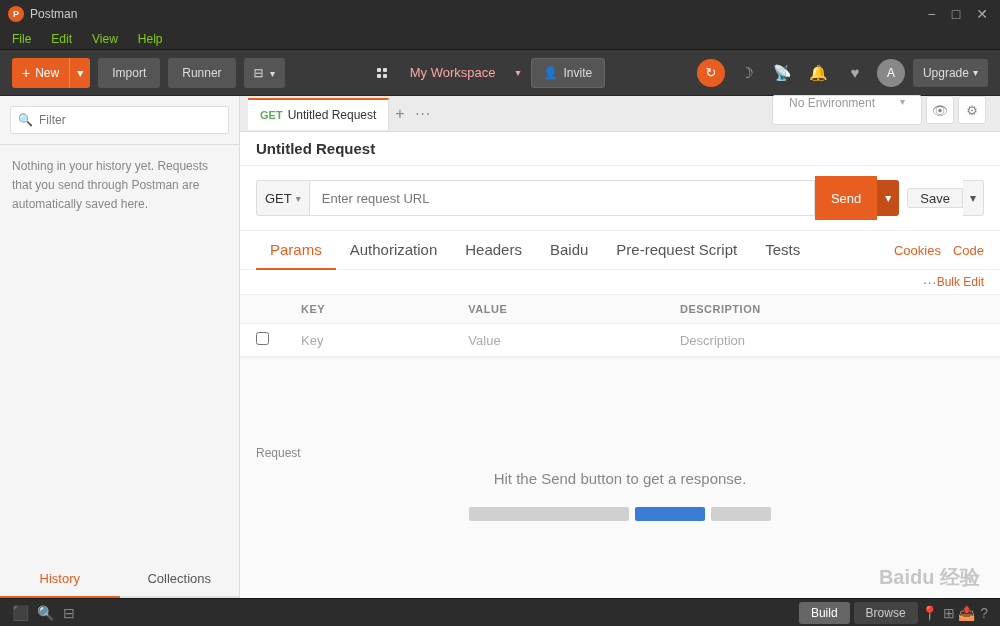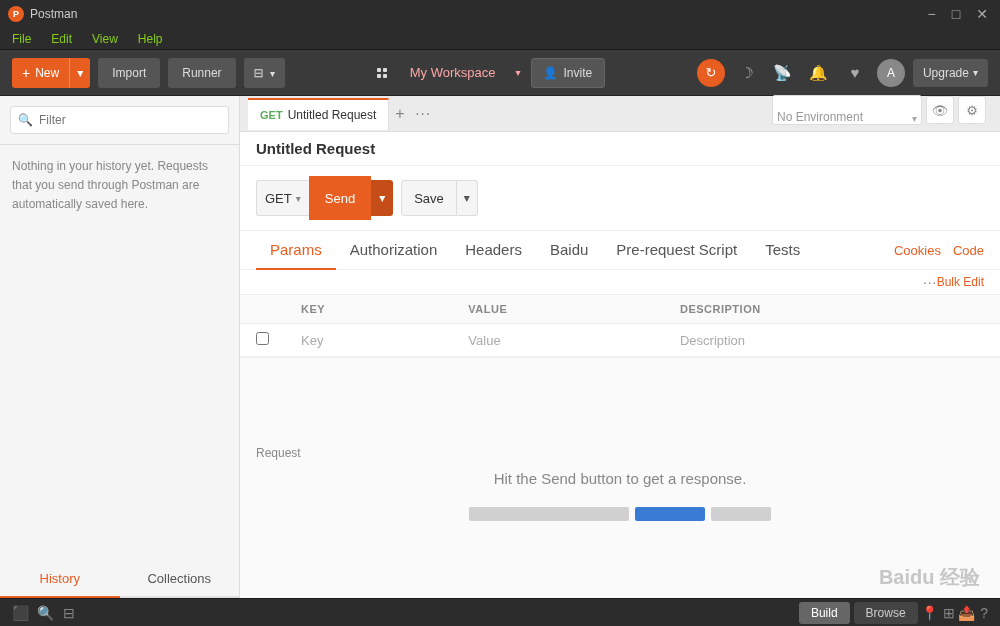--- a/index.html
+++ b/index.html
@@ -60,21 +60,21 @@
     
     #req-header { padding: 8px 16px; border-bottom: 1px solid #eee; }
     #req-header h2 { font-size: 15px; font-weight: 600; color: #333; }
 
     
     #url-bar { display: flex; align-items: center; padding: 10px 16px; gap: 0; border-bottom: 1px solid #eee; }
     .method-select { background: #f5f5f5; border: 1px solid #ddd; border-right: none; border-radius: 3px 0 0 3px; height: 36px; padding: 0 8px; font-size: 13px; cursor: pointer; display: flex; align-items: center; gap: 4px; color: #333; font-weight: 500; }
     .url-input { flex: 1; height: 36px; border: 1px solid #ddd; border-radius: 0; padding: 0 12px; font-size: 13px; color: #999; outline: none; }
     .send-btn { background: #e85d20; color: white; border: none; height: 44px; padding: 0 16px; font-size: 13px; font-weight: 500; cursor: pointer; border-radius: 0; }
     .send-arrow { background: #c44d18; color: white; border: none; height: 36px; padding: 0 8px; font-size: 12px; cursor: pointer; border-radius: 0 3px 3px 0; }
-    .save-btn { background: #f5f5f5; color: #333; border: 1px solid #ddd; height: 36px; padding: 0 12px; font-size: 13px; cursor: pointer; border-radius: 3px 0 0 3px; margin-left: 8px; }
+    .save-btn { background: #f5f5f5; color: #333; border: 1px solid #ddd; height: 20px; padding: 0 12px; font-size: 13px; cursor: pointer; border-radius: 3px 0 0 3px; margin-left: 8px; }
     .save-arrow { background: #f5f5f5; color: #555; border: 1px solid #ddd; border-left: none; height: 36px; padding: 0 7px; font-size: 12px; cursor: pointer; border-radius: 0 3px 3px 0; }
 
     
     #req-subtabs { display: flex; align-items: center; padding: 0 16px; border-bottom: 1px solid #eee; background: white; }
     .sub-tab { padding: 10px 14px; font-size: 15px; cursor: pointer; color: #555; border-bottom: 2px solid transparent; margin-bottom: -1px; }
     .sub-tab.active { color: #e85d20; border-bottom: 2px solid #e85d20; }
     .sub-tab-right { margin-left: auto; display: flex; gap: 12px; }
     .link-btn { background: none; border: none; color: #e85d20; font-size: 13px; cursor: pointer; padding: 10px 0; }
 
     
@@ -102,21 +102,21 @@
     .status-tab { background: #444; color: #ccc; border: none; border-radius: 3px; height: 22px; padding: 0 12px; font-size: 12px; cursor: pointer; }
     .status-tab.active { background: #666; color: white; }
 
     
     #watermark { position: absolute; bottom: 35px; right: 20px; color: rgba(100,100,100,0.35); font-size: 20px; font-weight: bold; pointer-events: none; }
 
     
     #app-wrapper { position: relative; width: 1000px; height: 626px; overflow: hidden; }
 
     .env-bar-wrapper { position: absolute; top: 95px; right: 14px; display: flex; align-items: center; gap: 4px; }
-    .env-dropdown { border: 1px solid #ddd; background: white; border-radius: 3px; height: 30px; display: flex; align-items: flex-end; padding: 0 4px; font-size: 12px; color: #999; min-width: 150px; cursor: pointer; gap: 6px; }
+    .env-dropdown { border: 1px solid #ddd; background: white; border-radius: 3px; height: 30px; display: flex; align-items: flex-start; padding: 0 16px; font-size: 12px; color: #999; min-width: 150px; cursor: pointer; gap: 6px; }
     .env-dropdown span.chevron { margin-left: auto; color: #aaa; font-size: 10px; }
     .env-eye { width: 28px; height: 28px; border: 1px solid #ddd; border-radius: 3px; background: white; display: flex; align-items: center; justify-content: center; cursor: pointer; color: #888; font-size: 13px; }
     .env-gear { width: 28px; height: 28px; border: 1px solid #ddd; border-radius: 3px; background: white; display: flex; align-items: center; justify-content: center; cursor: pointer; color: #888; font-size: 13px; }
   </style>
 </head>
 <body>
 
 <div id="app-wrapper">
 
   <div id="title-bar">
@@ -226,20 +226,21 @@
 
       <div id="req-header" style="padding-right:200px;">
         <h2>Untitled Request</h2>
       </div>
 
       <div id="url-bar">
         <div class="method-select">
           <span>GET</span>
           <span style="font-size:10px;color:#888;">▾</span>
         </div>
+        <input class="url-input" type="text" placeholder="Enter request URL" style="">
         <button class="send-btn">Send</button>
         <button class="send-arrow">▾</button>
         <button class="save-btn">Save</button>
         <button class="save-arrow">▾</button>
       </div>
 
       <div id="req-subtabs">
         <div class="sub-tab active">Params</div>
         <div class="sub-tab">Authorization</div>
         <div class="sub-tab">Headers</div>

